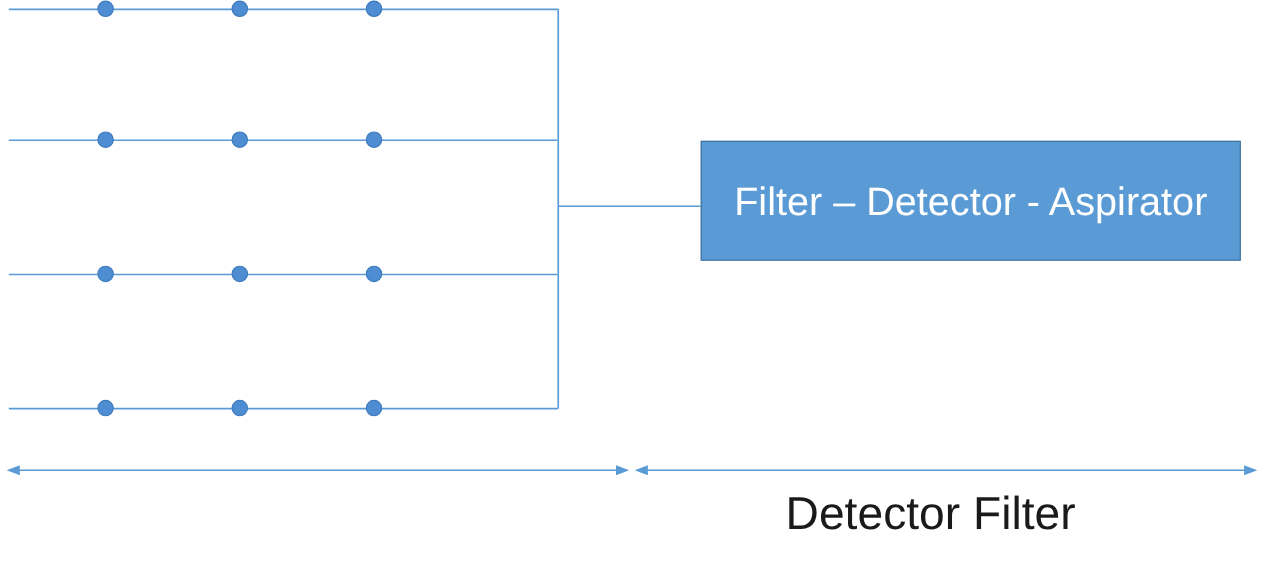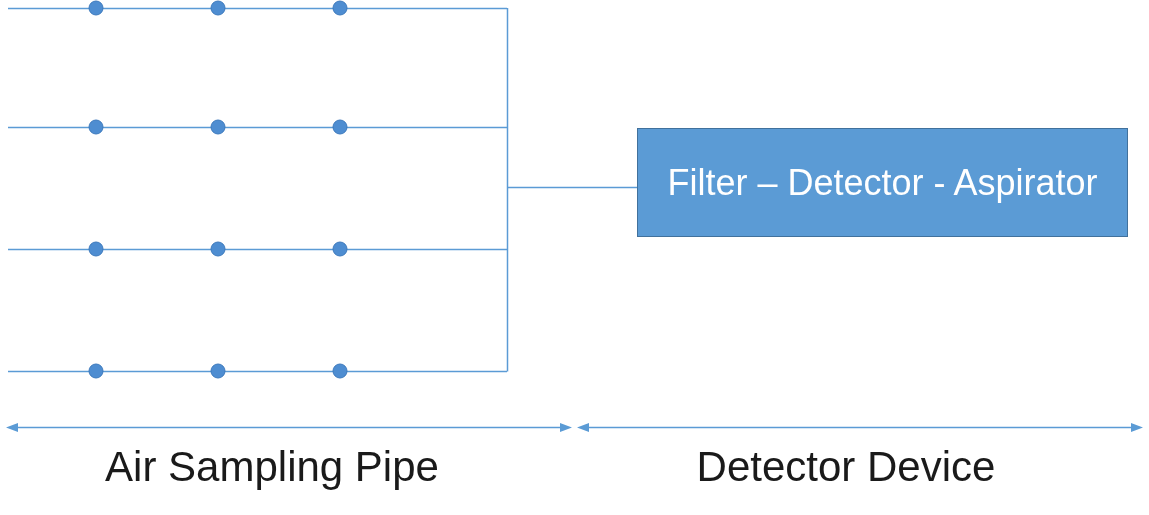--- a/index.html
+++ b/index.html
@@ -90,17 +90,16 @@
       <line class="dim-line" x1="585" y1="427.5" x2="1135" y2="427.5"></line>
       <polygon class="dim-head" points="577,427.5 589,423 589,432"></polygon>
       <polygon class="dim-head" points="1143,427.5 1131,423 1131,432"></polygon>
     </g>
   </svg>
 
   <div class="detector-box">
     <span>Filter – Detector - Aspirator</span>
   </div>
 
-  <div class="zone-label left">Air Sampling Pipe</div>
 
-  <div class="zone-label right">Detector Device</div>
+  <div class="zone-label right">Detector Filter</div>
 
 </div>
 
 </body></html>

